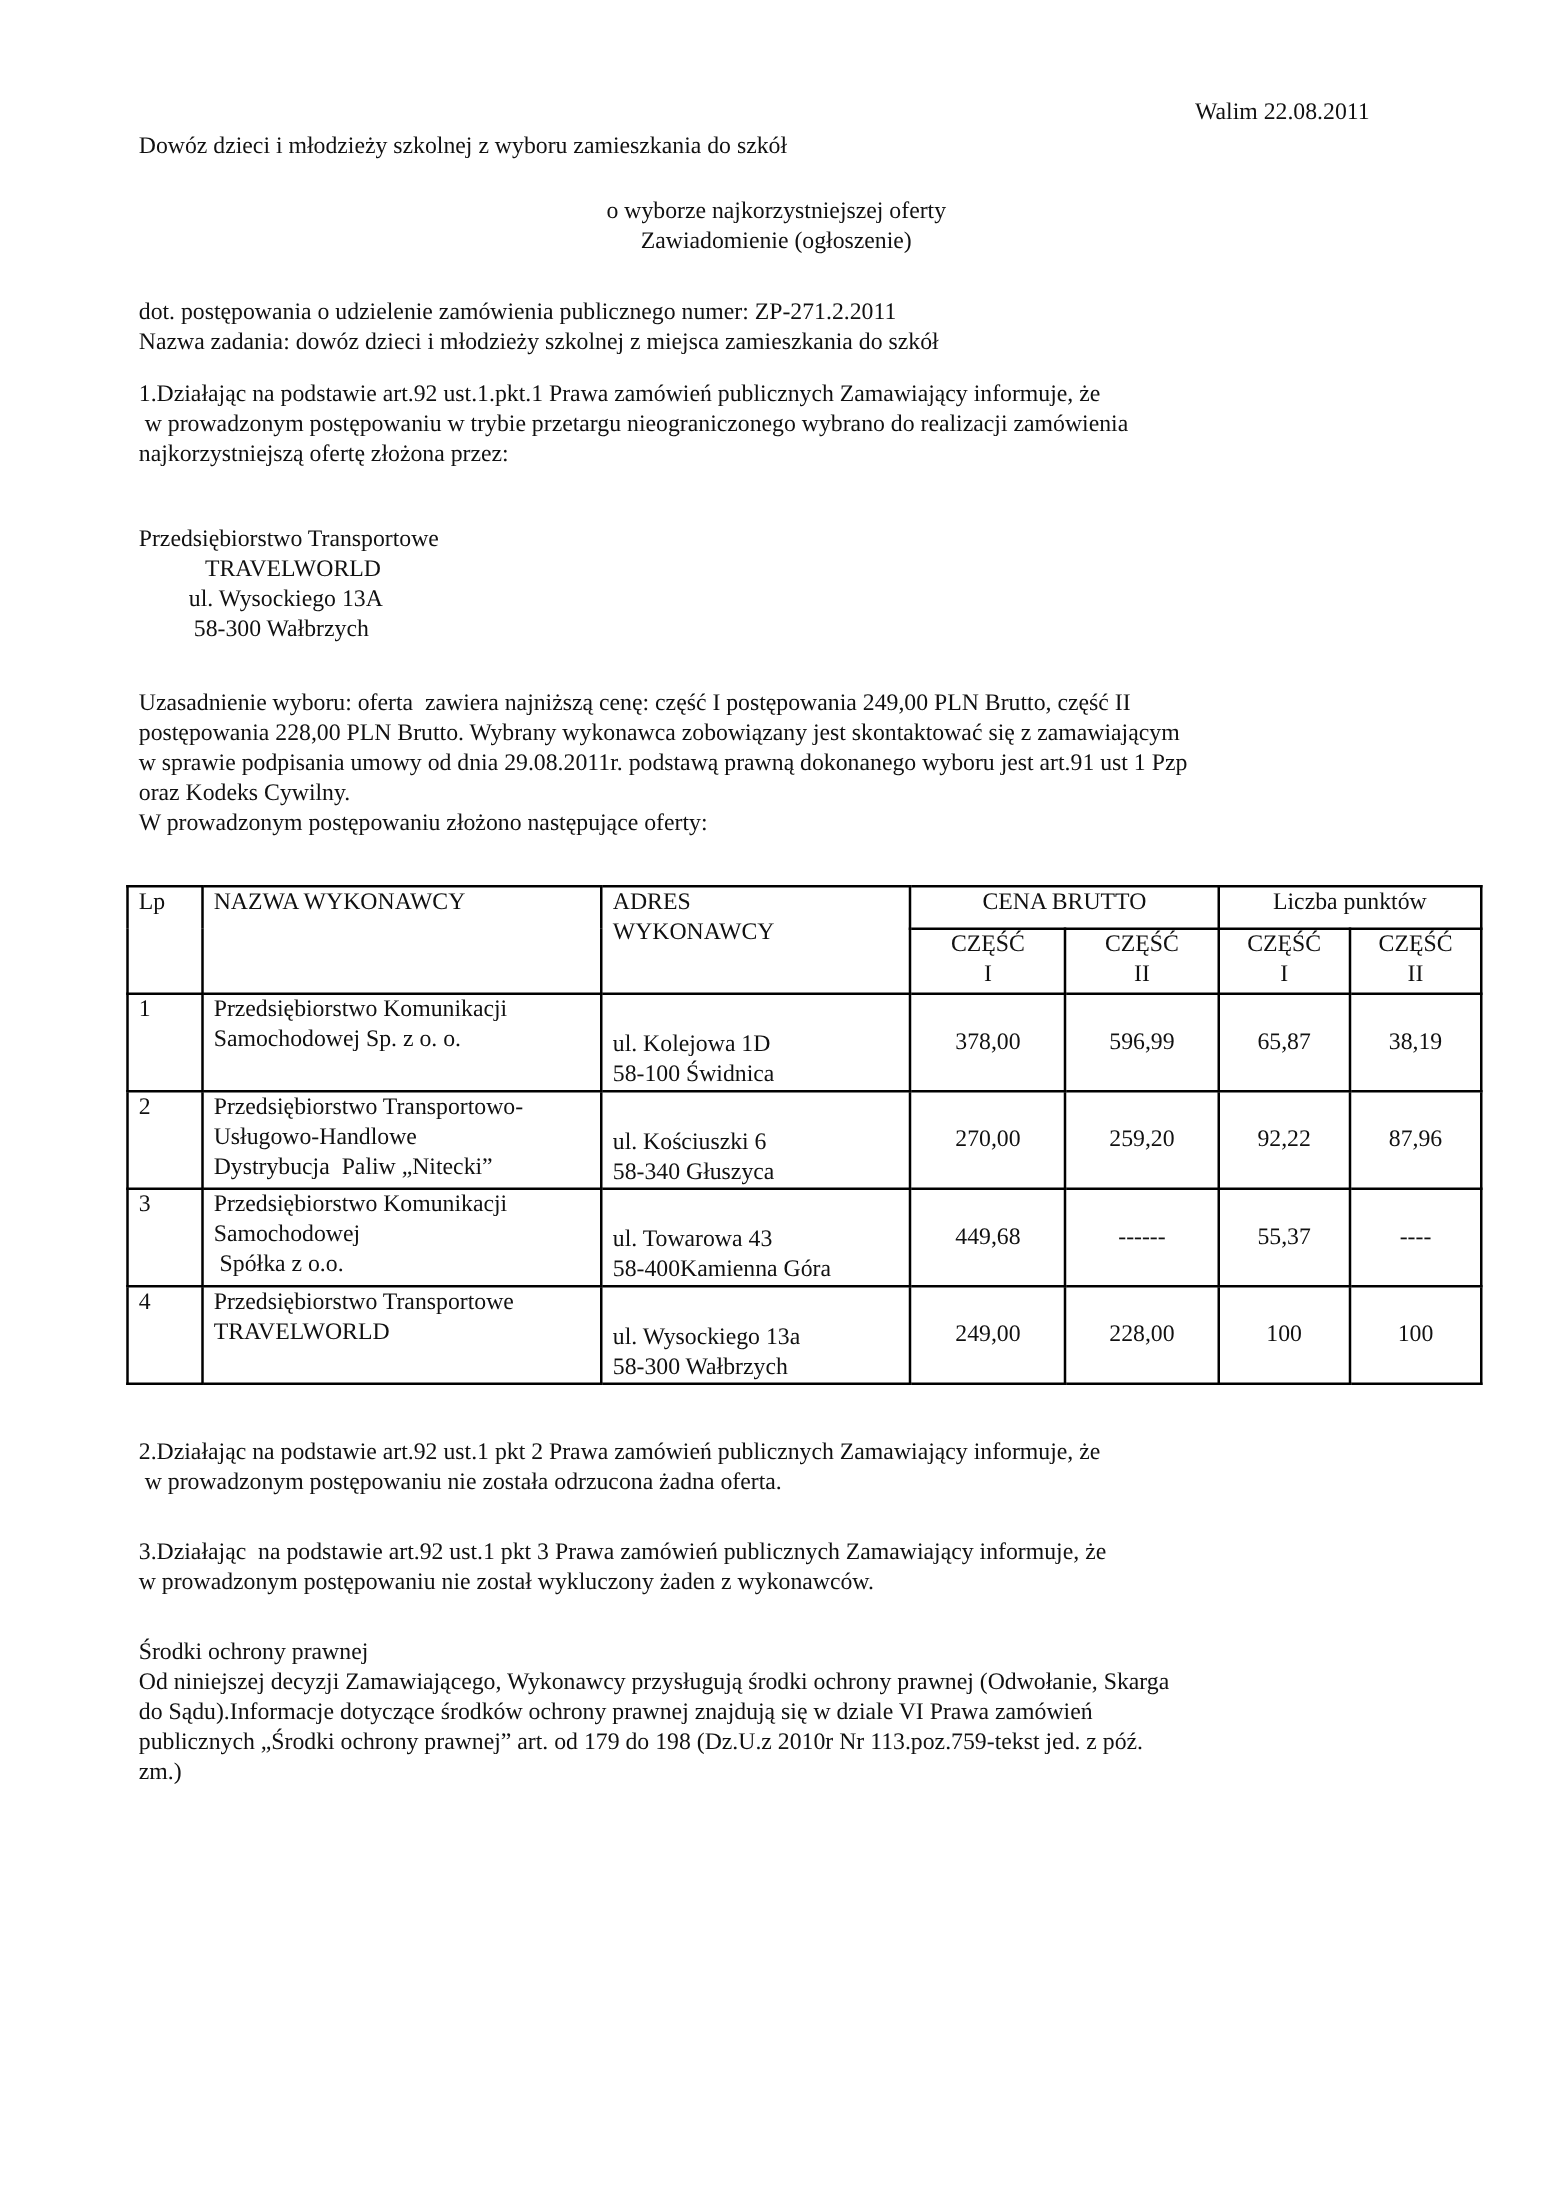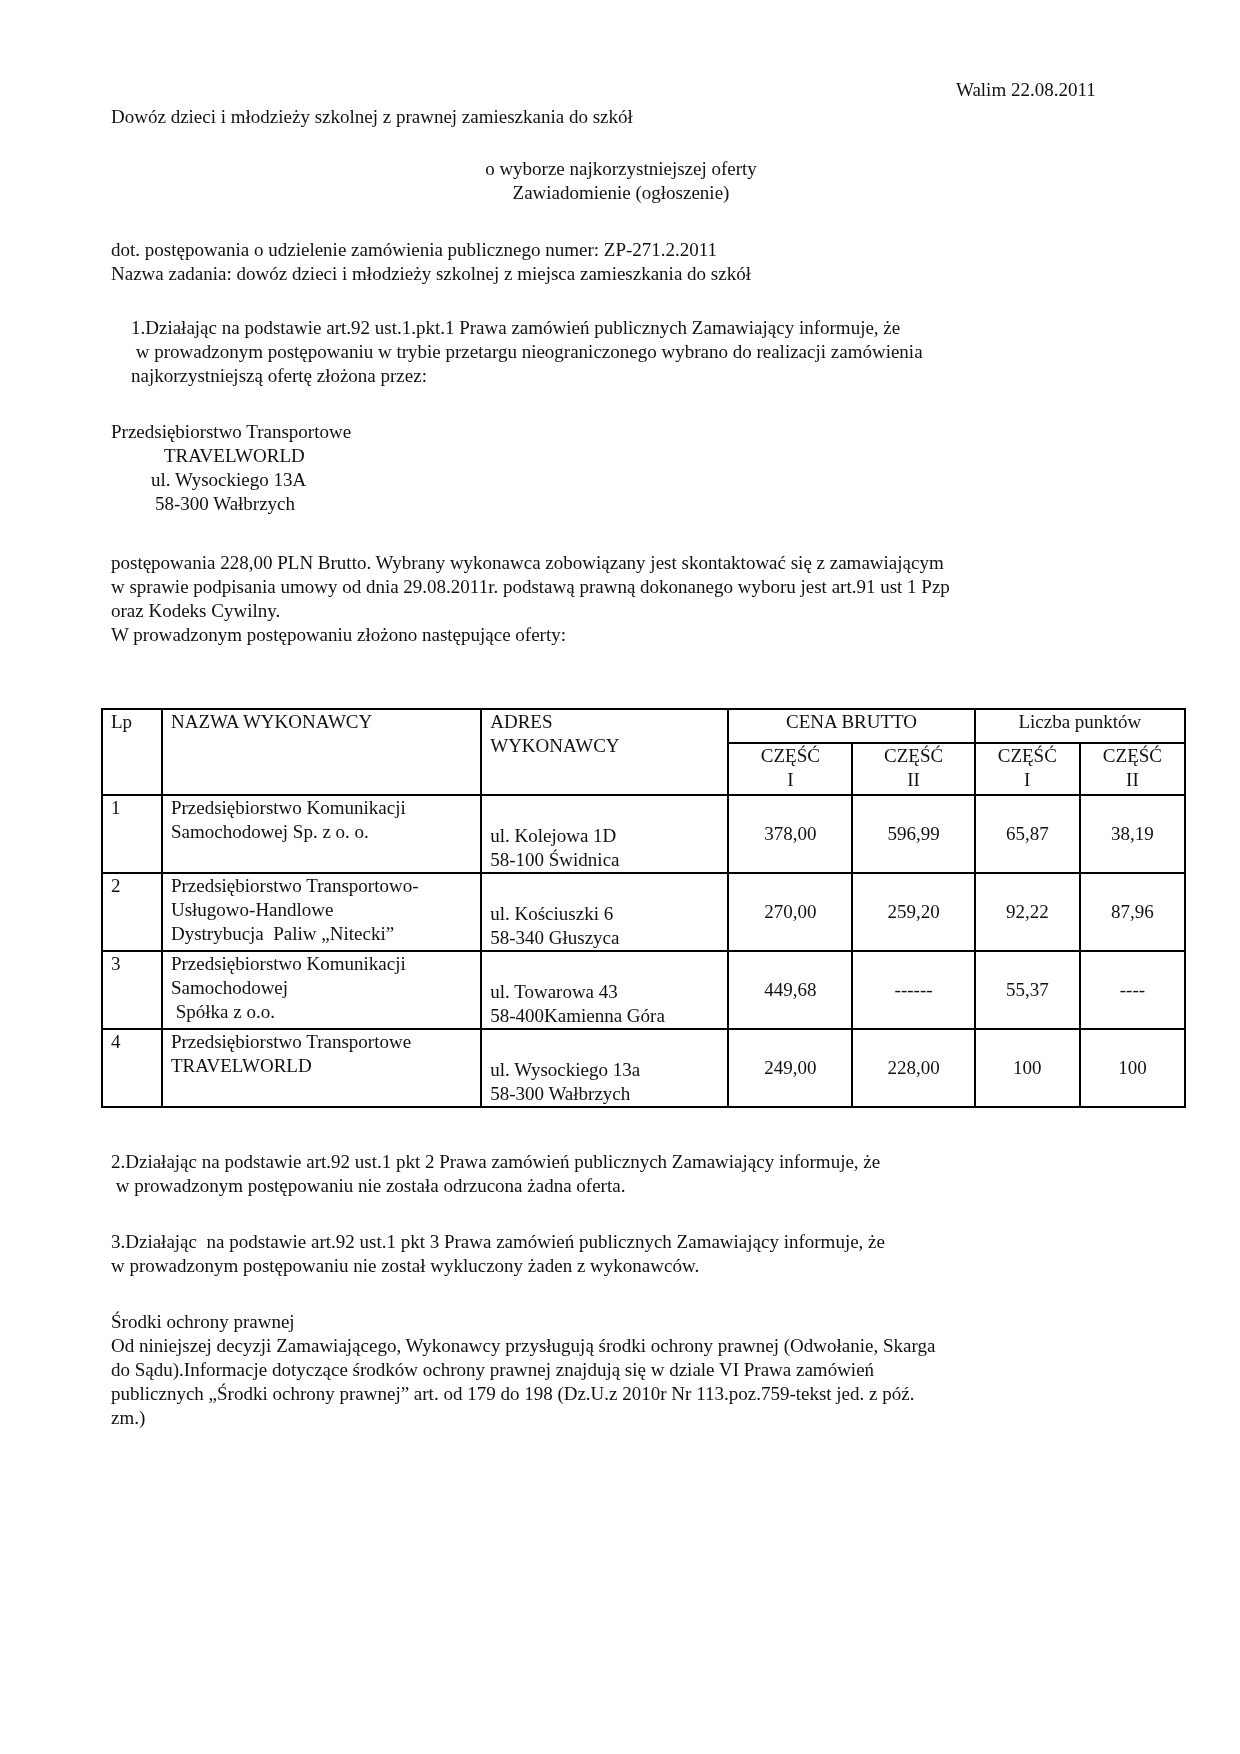--- a/index.html
+++ b/index.html
@@ -24,46 +24,47 @@
   table.offers th { text-align: left; }
   table.offers th.c { text-align: center; padding: 0 22px; }
   table.offers td.num { text-align: center; vertical-align: middle; margin-top: 28px; }
   table.offers td.addr { vertical-align: bottom; }
   .name-j { text-align: justify; text-align-last: left; }
 </style>
 </head>
 <body>
 
 <div class="abs line" style="left:956px; top:78px;">Walim 22.08.2011</div>
-<div class="abs line" style="left:111px; top:105px;">Dowóz dzieci i młodzieży szkolnej z prawnej zamieszkania do szkół</div>
+<div class="abs line" style="left:111px; top:105px;">Dowóz dzieci i młodzieży szkolnej z wyboru zamieszkania do szkół</div>
 
 <div class="abs center" style="left:111px; width:1020px; top:157px;">
   <div>o wyborze najkorzystniejszej oferty</div>
   <div>Zawiadomienie (ogłoszenie)</div>
 </div>
 
 <div class="abs" style="left:111px; top:238px;">
   <div class="line">dot. postępowania o udzielenie zamówienia publicznego numer: ZP-271.2.2011</div>
   <div class="line">Nazwa zadania: dowóz dzieci i młodzieży szkolnej z miejsca zamieszkania do szkół</div>
 </div>
 
-<div class="abs" style="left:111px; width:1020px; top:316px;margin-left:20px;">
+<div class="abs" style="left:111px; width:1020px; top:304px;">
   <div class="line">1.Działając na podstawie art.92 ust.1.pkt.1 Prawa zamówień publicznych Zamawiający informuje, że</div>
   <div class="just" style="white-space:pre;"> w prowadzonym postępowaniu w trybie przetargu nieograniczonego wybrano do realizacji zamówienia</div>
   <div class="line">najkorzystniejszą ofertę złożona przez:</div>
 </div>
 
 <div class="abs" style="left:111px; top:420px;">
   <div class="line">Przedsiębiorstwo Transportowe</div>
   <div class="line" style="padding-left:53px;">TRAVELWORLD</div>
   <div class="line" style="padding-left:40px;">ul. Wysockiego 13A</div>
   <div class="line" style="padding-left:44px;">58-300 Wałbrzych</div>
 </div>
 
 <div class="abs" style="left:111px; width:1020px; top:551px;">
+  <div class="just" style="white-space:pre;">Uzasadnienie wyboru: oferta  zawiera najniższą cenę: część I postępowania 249,00 PLN Brutto, część II</div>
   <div class="just">postępowania 228,00 PLN Brutto. Wybrany wykonawca zobowiązany jest skontaktować się z zamawiającym</div>
   <div class="just">w sprawie podpisania umowy od dnia 29.08.2011r. podstawą prawną dokonanego wyboru jest art.91 ust 1 Pzp</div>
   <div class="line">oraz Kodeks Cywilny.</div>
   <div class="line">W prowadzonym postępowaniu złożono następujące oferty:</div>
 </div>
 
 <table class="offers">
   <colgroup>
     <col style="width:62px">
     <col style="width:327px">

